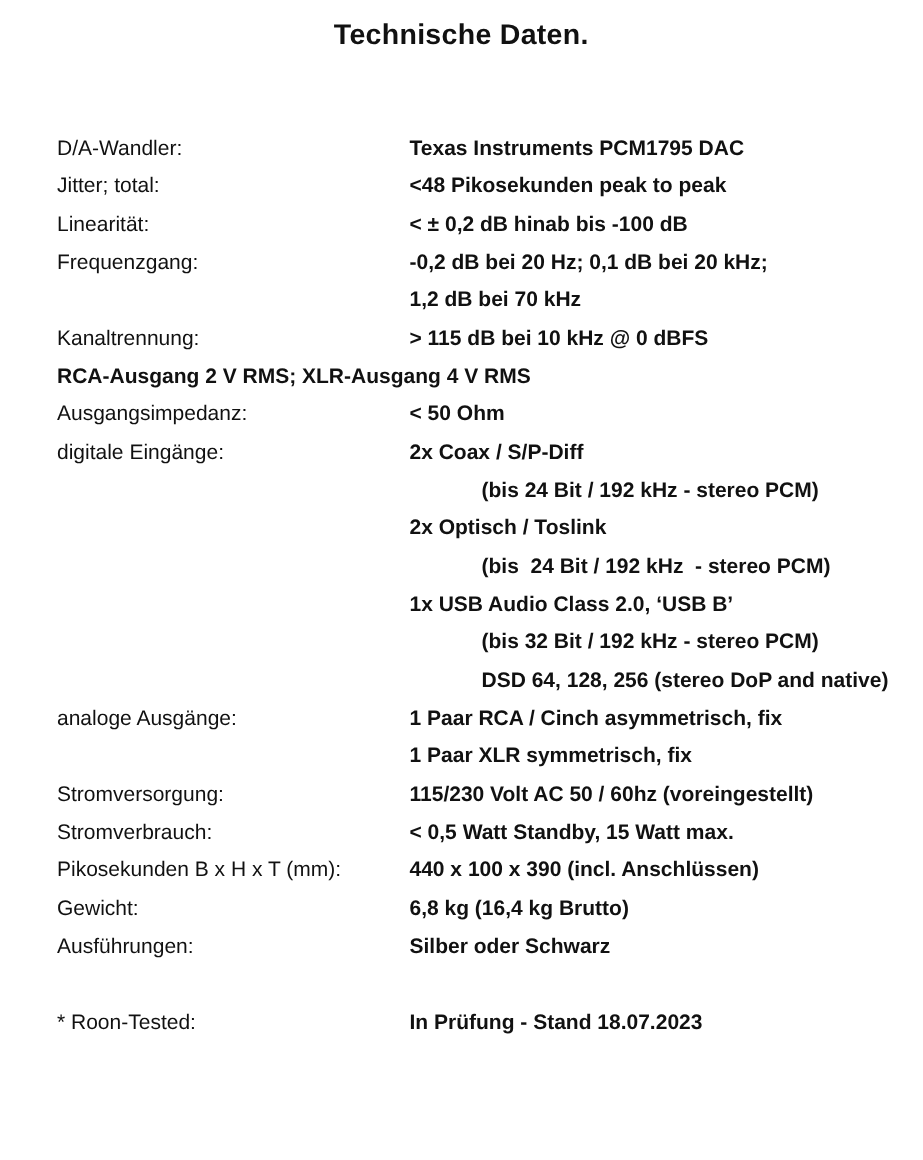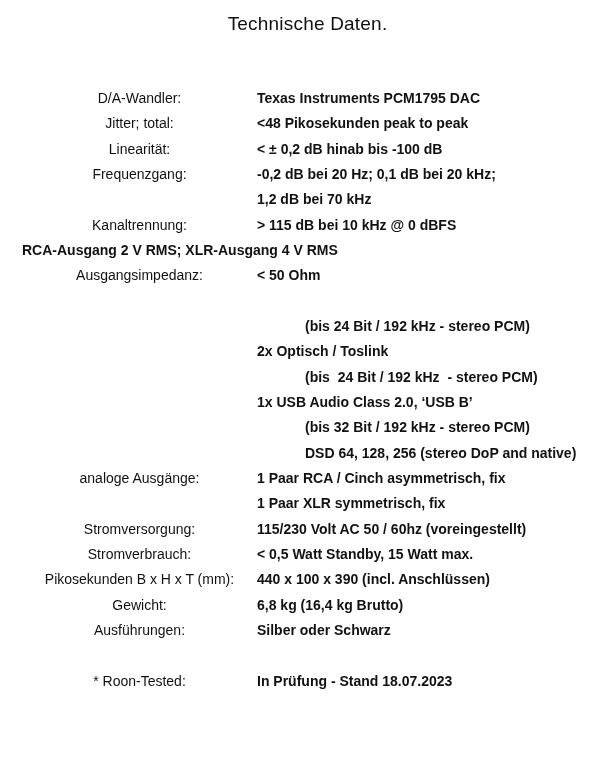--- a/index.html
+++ b/index.html
@@ -12,29 +12,28 @@
     width: 615px;
     height: 773px;
     background: #ffffff;
     color: #111111;
     font-family: "Liberation Sans", "DejaVu Sans", sans-serif;
     overflow: hidden;
   }
   .title {
     margin: 13px 0 0 0;
     font-size: 19px;
-    font-weight: 400;
+    font-weight: 700;
     text-align: center;
     letter-spacing: 0.2px;
     color: #111111;
   }
   .spec-table {
     margin-top: 51px;
-    padding-left: 22px;
-    text-align: center;
+    padding-left: 38px;
   }
   .row {
     display: flex;
     height: 25.33px;
     line-height: 25.33px;
     font-size: 14px;
   }
   .lbl {
     flex: 0 0 235px;
     white-space: pre;
@@ -79,20 +78,22 @@
       <span class="val">&gt; 115 dB bei 10 kHz @ 0 dBFS</span>
     </div>
     <div class="row">
       <span class="val">RCA-Ausgang 2 V RMS; XLR-Ausgang 4 V RMS</span>
     </div>
     <div class="row">
       <span class="lbl">Ausgangsimpedanz:</span>
       <span class="val">&lt; 50 Ohm</span>
     </div>
     <div class="row">
+      <span class="lbl">digitale Eingänge:</span>
+      <span class="val">2x Coax / S/P-Diff</span>
     </div>
     <div class="row">
       <span class="lbl"></span>
       <span class="val ind">(bis 24 Bit / 192 kHz - stereo PCM)</span>
     </div>
     <div class="row">
       <span class="lbl"></span>
       <span class="val">2x Optisch / Toslink</span>
     </div>
     <div class="row">

